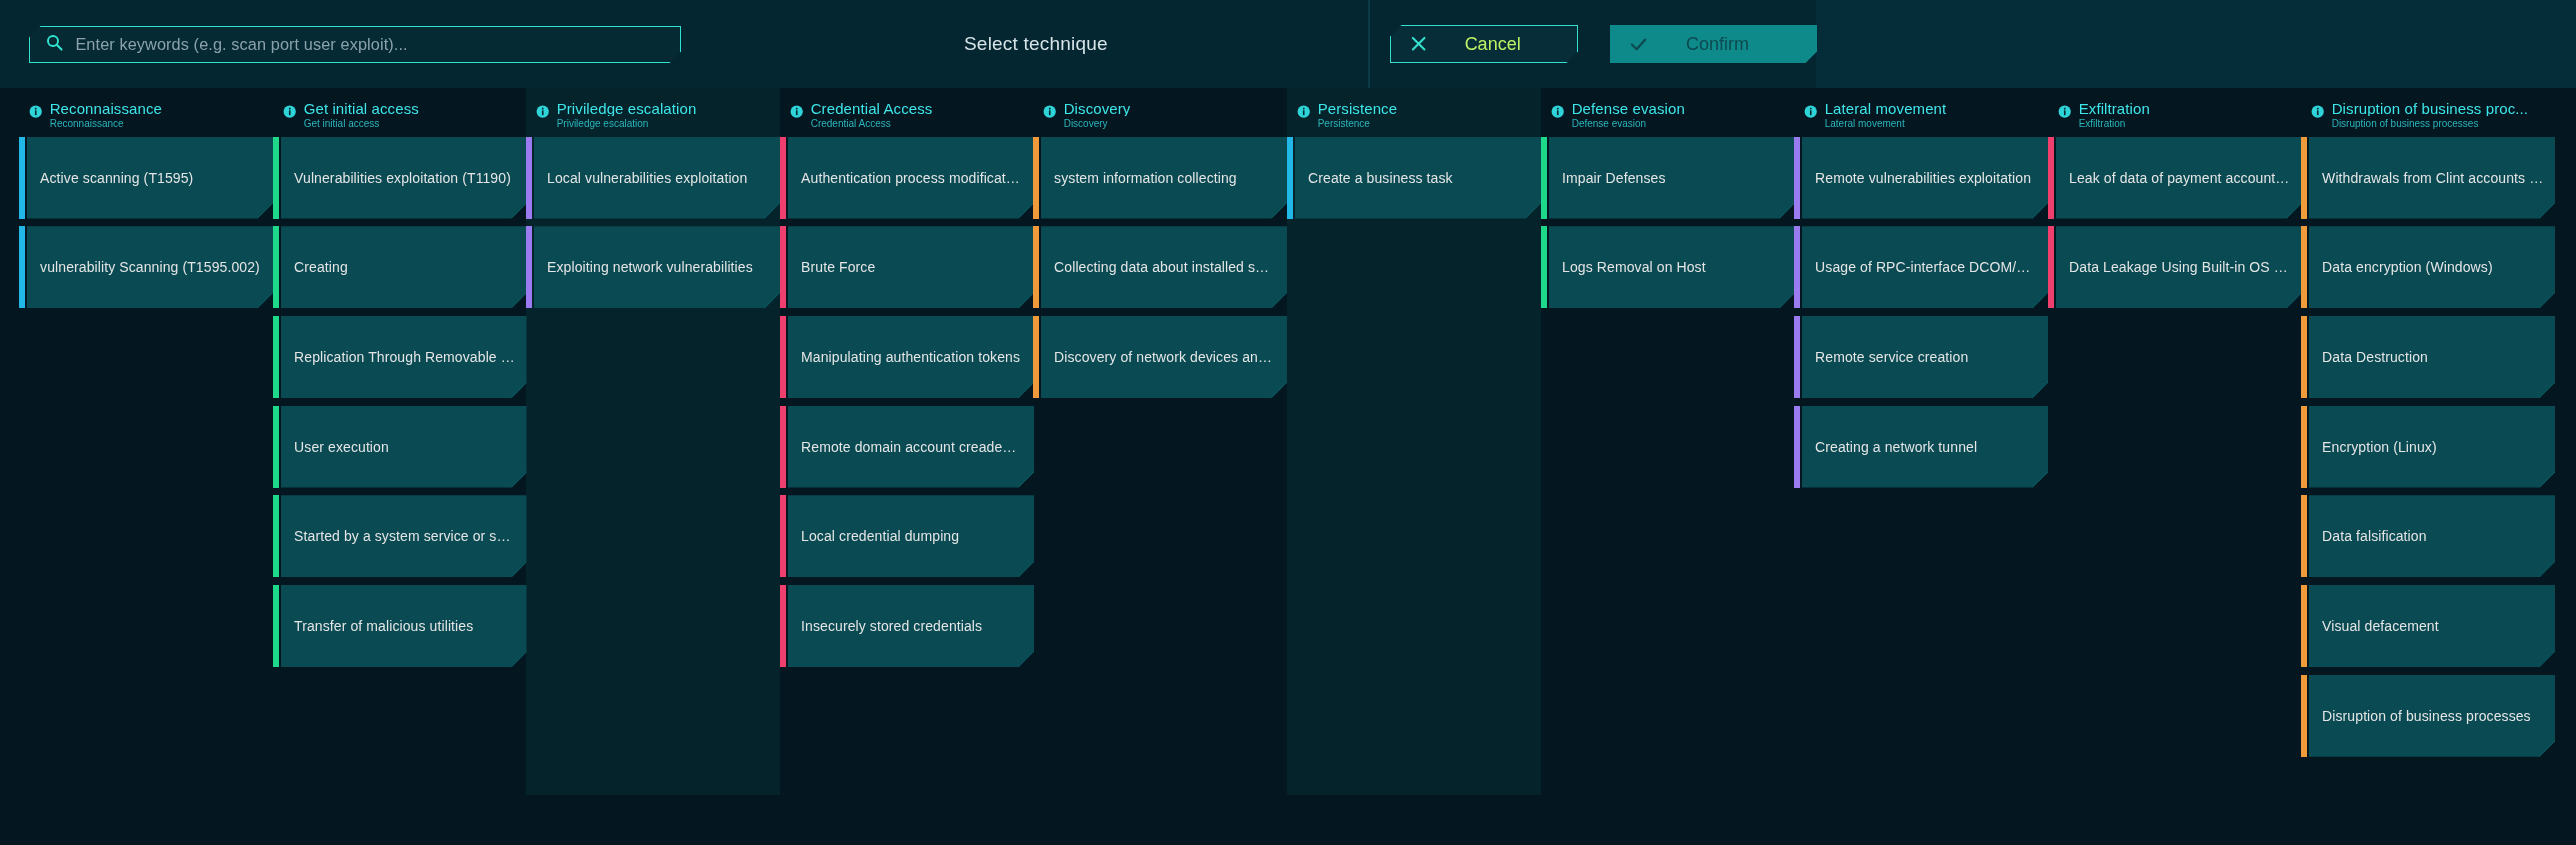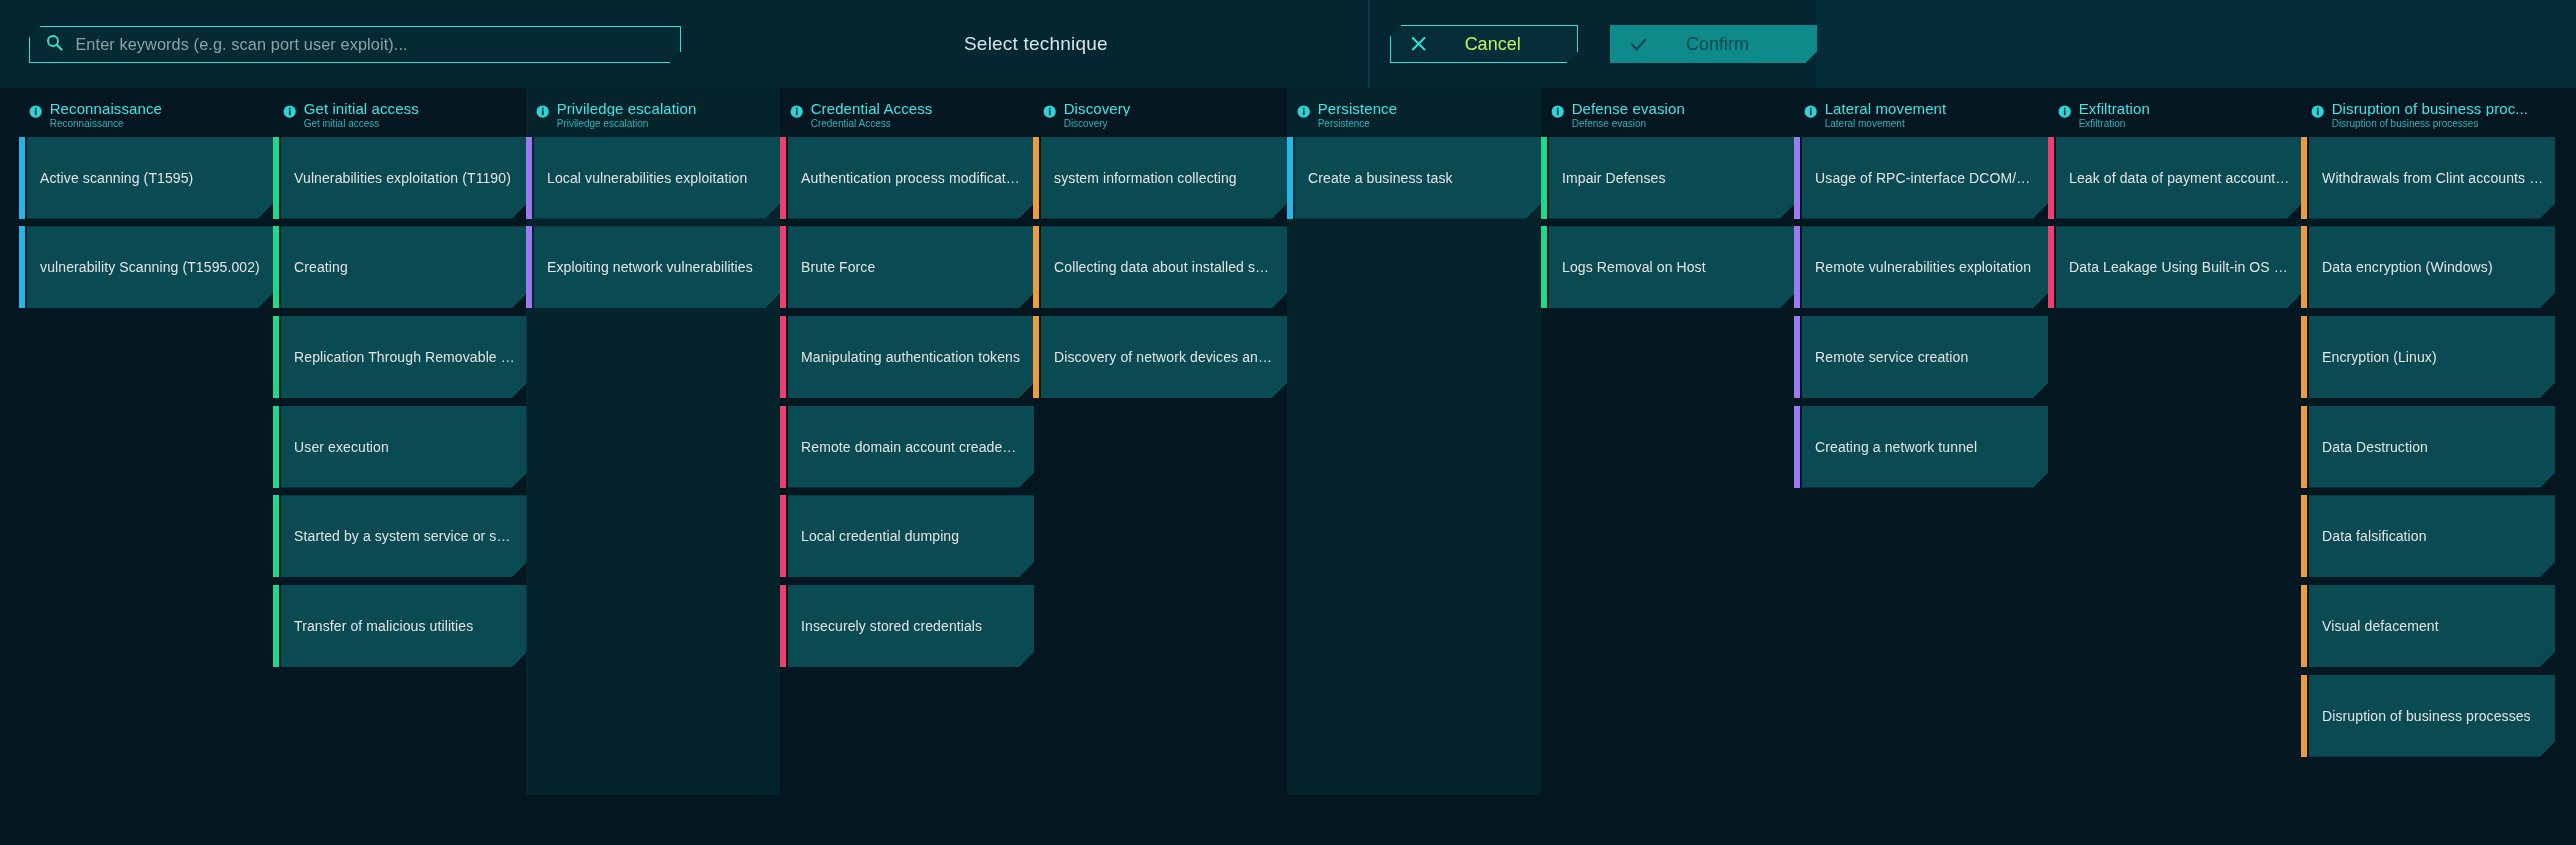--- a/index.html
+++ b/index.html
@@ -514,27 +514,27 @@
             </svg></span>
           <span class="col-head-text">
             <span class="col-title">Lateral movement</span>
             <span class="col-sub">Lateral movement</span>
           </span>
         </div>
         <div class="cards">
           <div class="card">
             <span class="card-accent" style="background:#9a7bf0"></span>
             <span class="card-body">
+              <span class="card-label">Remote vulnerabilities exploitation</span>
+            </span>
+          </div>
+          <div class="card">
+            <span class="card-accent" style="background:#9a7bf0"></span>
+            <span class="card-body">
               <span class="card-label">Usage of RPC-interface DCOM/WMI</span>
-            </span>
-          </div>
-          <div class="card">
-            <span class="card-accent" style="background:#9a7bf0"></span>
-            <span class="card-body">
-              <span class="card-label">Remote vulnerabilities exploitation</span>
             </span>
           </div>
           <div class="card">
             <span class="card-accent" style="background:#9a7bf0"></span>
             <span class="card-body">
               <span class="card-label">Remote service creation</span>
             </span>
           </div>
           <div class="card">
             <span class="card-accent" style="background:#9a7bf0"></span>
@@ -592,32 +592,32 @@
           </div>
           <div class="card">
             <span class="card-accent" style="background:#ef9b3c"></span>
             <span class="card-body">
               <span class="card-label">Data encryption (Windows)</span>
             </span>
           </div>
           <div class="card">
             <span class="card-accent" style="background:#ef9b3c"></span>
             <span class="card-body">
+              <span class="card-label">Data Destruction</span>
+            </span>
+          </div>
+          <div class="card">
+            <span class="card-accent" style="background:#ef9b3c"></span>
+            <span class="card-body">
               <span class="card-label">Encryption (Linux)</span>
             </span>
           </div>
           <div class="card">
             <span class="card-accent" style="background:#ef9b3c"></span>
             <span class="card-body">
-              <span class="card-label">Data Destruction</span>
-            </span>
-          </div>
-          <div class="card">
-            <span class="card-accent" style="background:#ef9b3c"></span>
-            <span class="card-body">
               <span class="card-label">Data falsification</span>
             </span>
           </div>
           <div class="card">
             <span class="card-accent" style="background:#ef9b3c"></span>
             <span class="card-body">
               <span class="card-label">Visual defacement</span>
             </span>
           </div>
           <div class="card">

